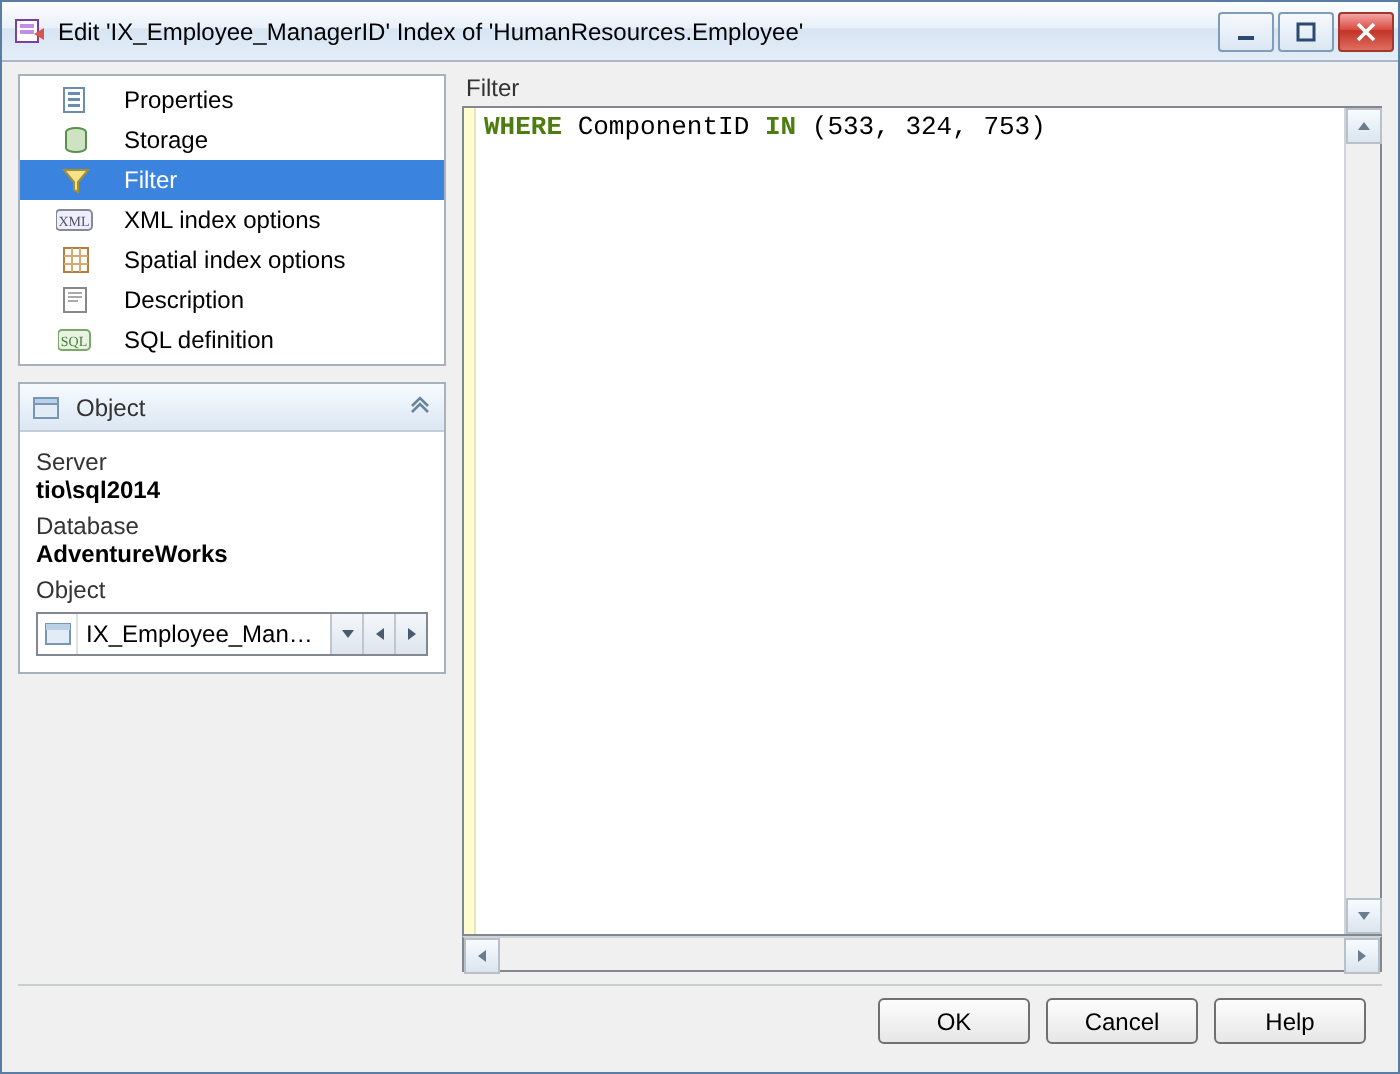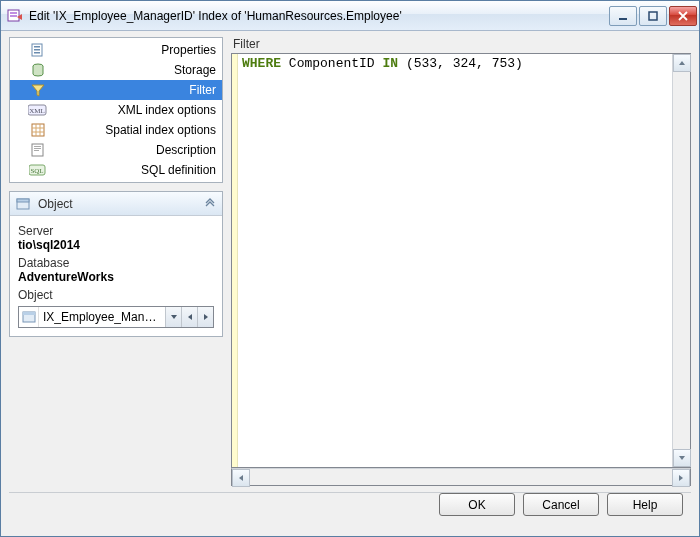--- a/index.html
+++ b/index.html
@@ -103,21 +103,20 @@
     padding: 2px 0;
   }
   .nav-item {
     display: flex;
     align-items: center;
     height: 20px;
     padding: 0 6px 0 10px;
     gap: 6px;
     cursor: pointer;
     color: #000;
-    justify-content: space-between;
   }
   .nav-item .ni-icon {
     width: 36px; height: 14px;
     display: inline-flex; align-items:center; justify-content:center;
   }
   .nav-item.selected {
     background: #3a84df;
     color: #fff;
   }
   .object-body {
@@ -206,20 +205,21 @@
     border: 1px solid #828790;
     border-top: 1px solid #d0d4d9;
     display: flex;
   }
   .hscroll .track { flex:1; }
 
   .button-row {
     height: 36px;
     border-top: 1px solid #c9cdd2;
     display: flex;
+    align-items: center;
     justify-content: flex-end;
     gap: 8px;
     padding: 0 8px;
     background: #f0f0f0;
   }
   .btn {
     min-width: 76px;
     height: 23px;
     border: 1px solid #707070;
     background: linear-gradient(#fdfdfd,#e6e6e6);

